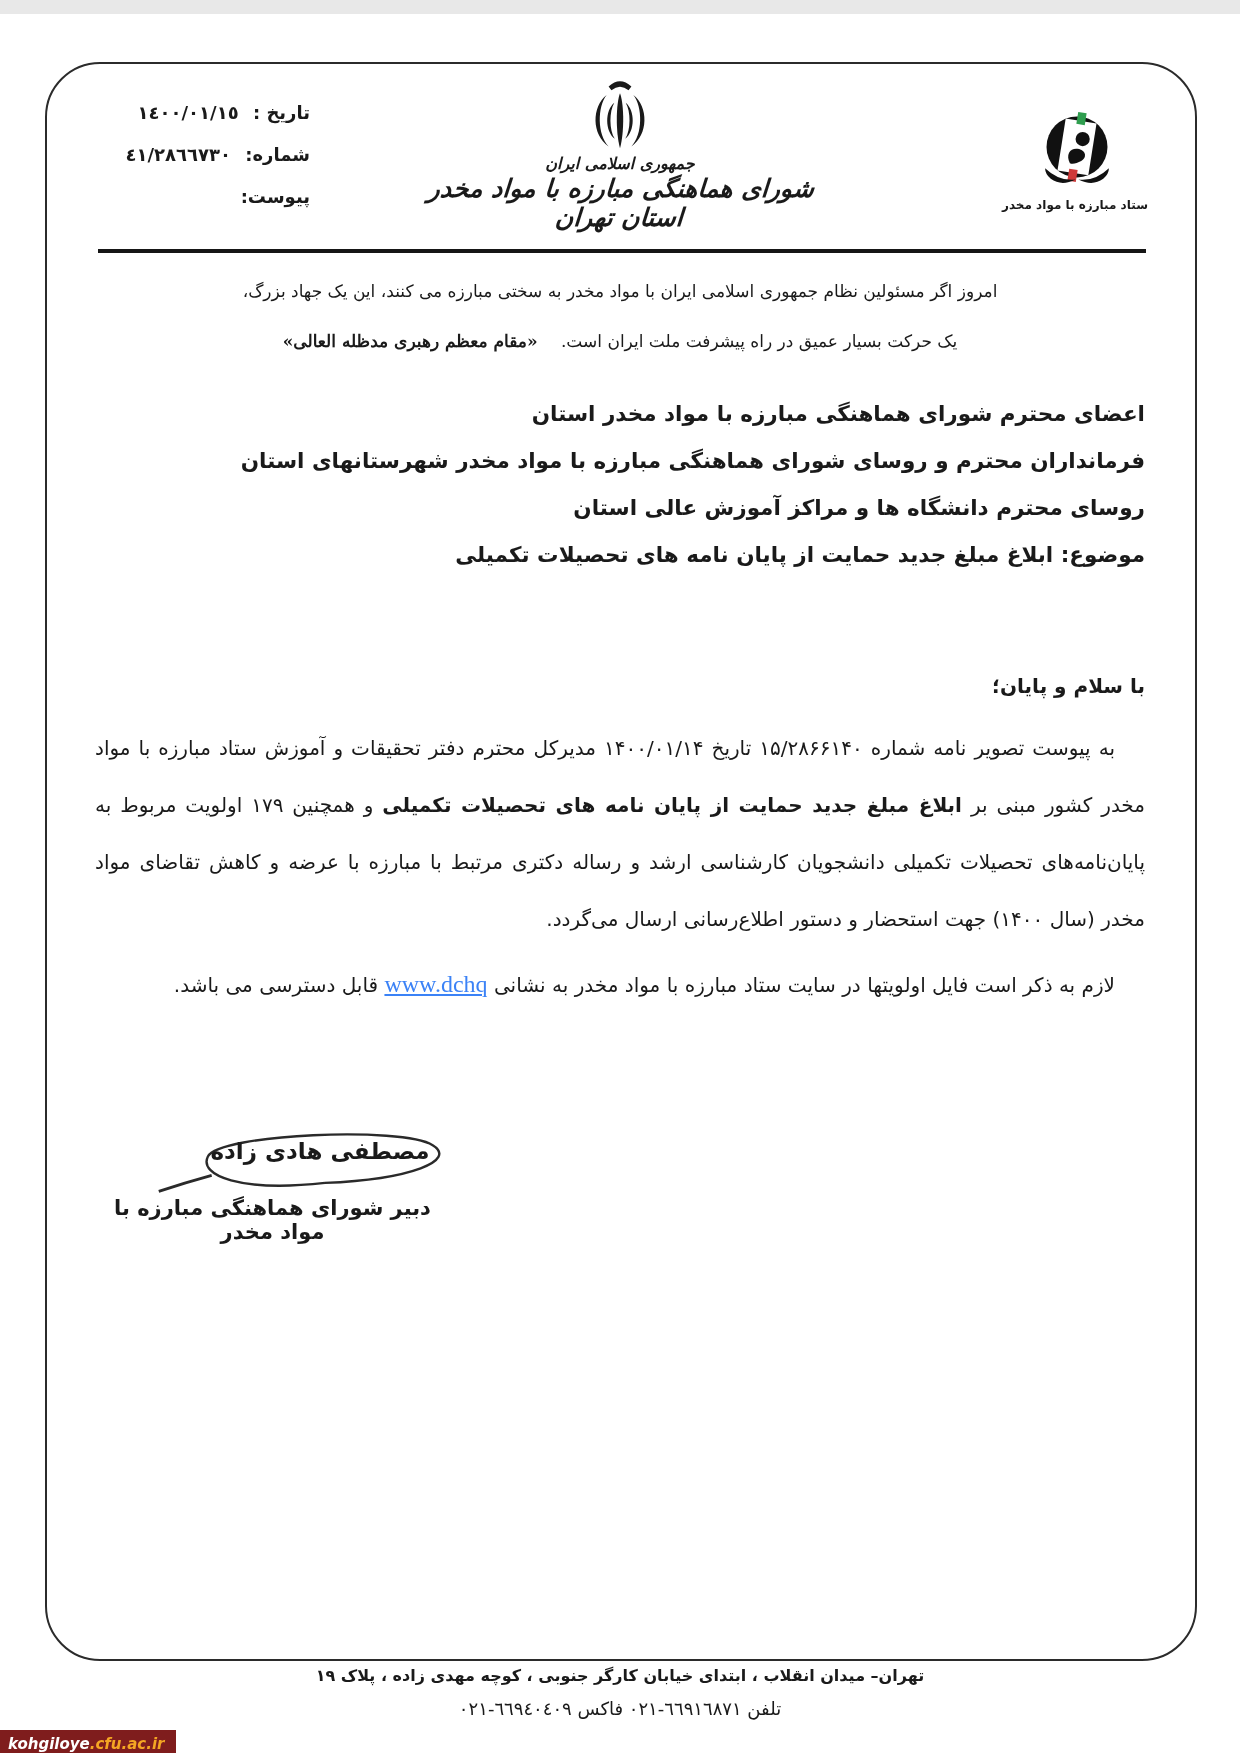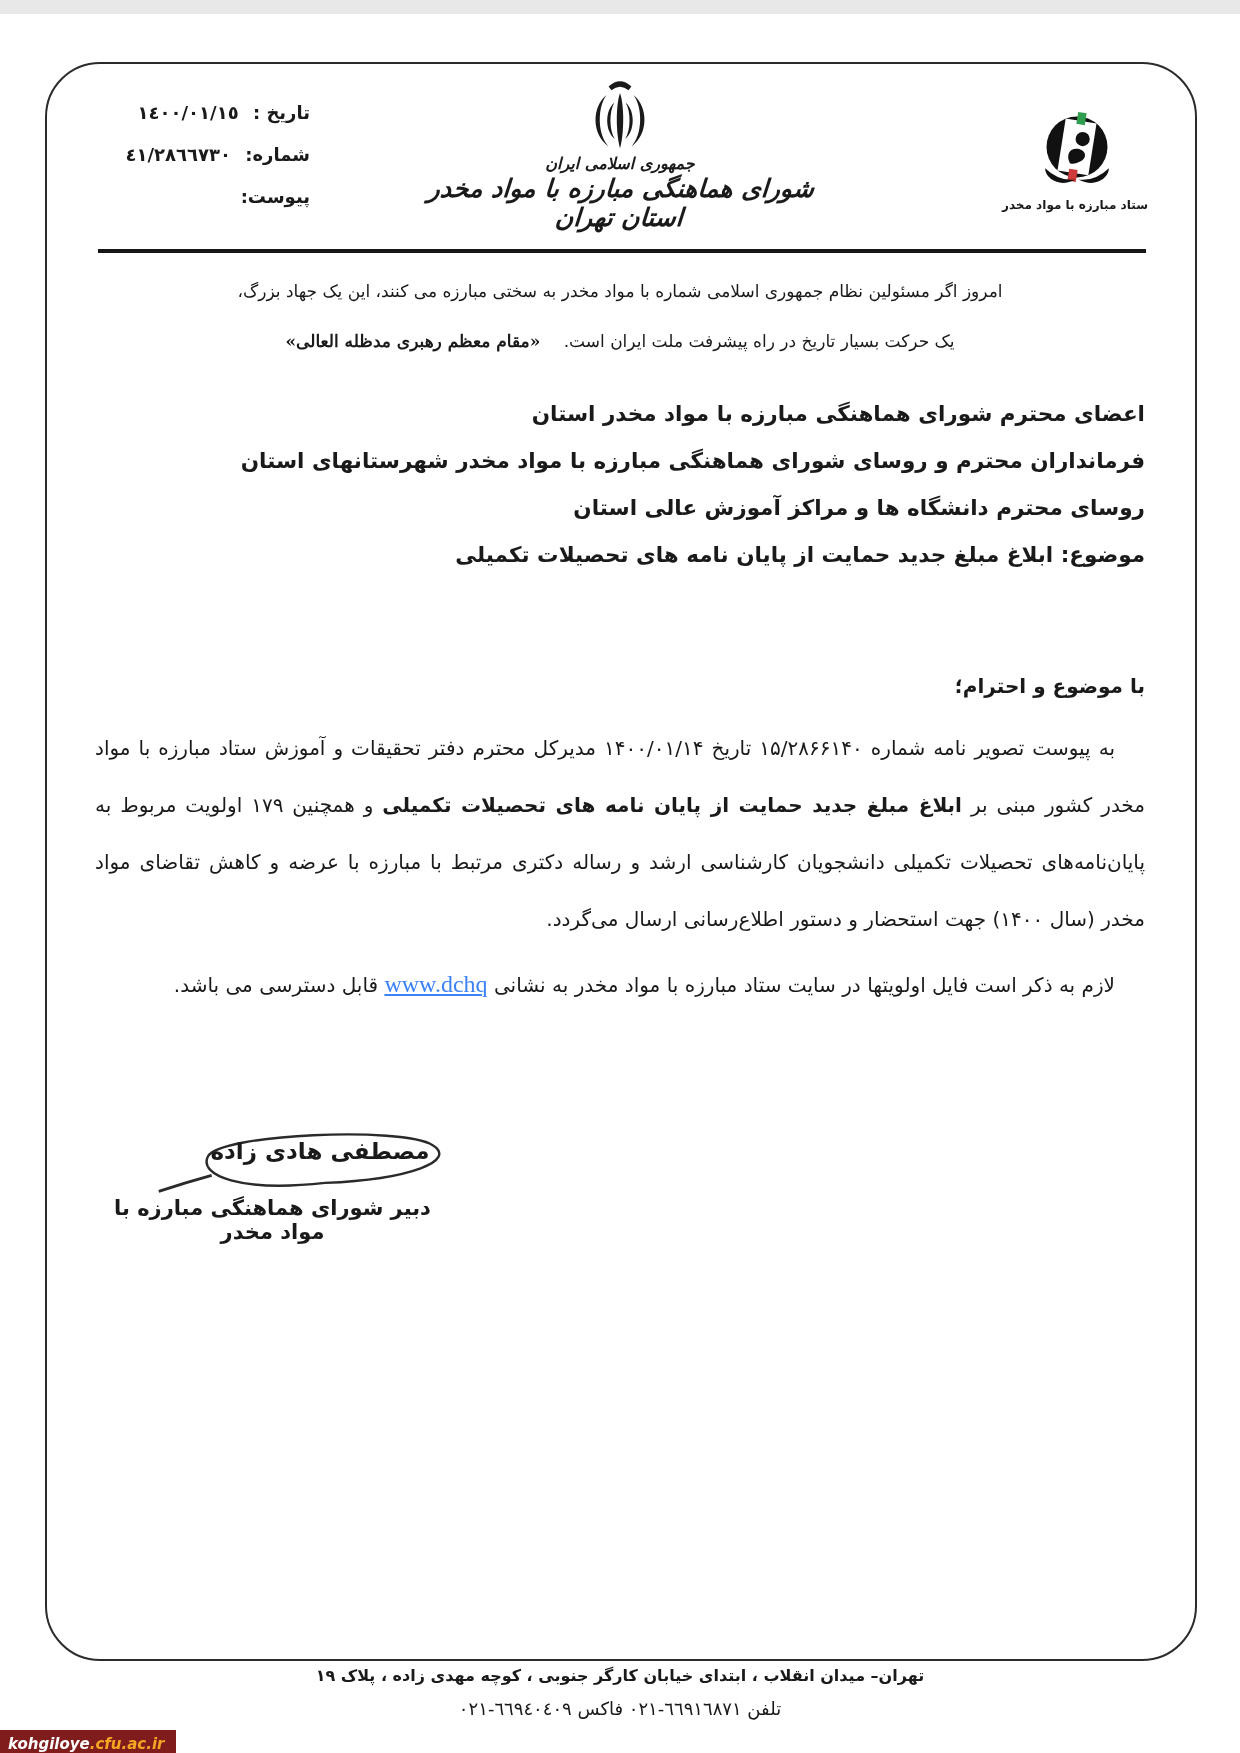--- a/index.html
+++ b/index.html
@@ -107,35 +107,35 @@
     <circle cx="63" cy="39" r="10" fill="#111"></circle>
     <path d="M45 73 C38 59 47 50 58 53 C68 56 69 65 61 70 C55 73 49 75 45 73 Z" fill="#111"></path>
     <path d="M10 80 Q30 99 53 96 Q33 106 18 95 Q10 88 10 80 Z" fill="#111"></path>
     <path d="M100 80 Q80 99 57 96 Q77 106 92 95 Q100 88 100 80 Z" fill="#111"></path>
   </svg>
   <div class="hq-caption">ستاد مبارزه با مواد مخدر</div>
 
   <div class="divider"></div>
 
   <div class="quote">
-    <div>امروز اگر مسئولین نظام جمهوری اسلامی شماره با مواد مخدر به سختی مبارزه می کنند، این یک جهاد بزرگ،</div>
+    <div>امروز اگر مسئولین نظام جمهوری اسلامی ایران با مواد مخدر به سختی مبارزه می کنند، این یک جهاد بزرگ،</div>
     <div>
-      <span>یک حرکت بسیار تاریخ در راه پیشرفت ملت ایران است.</span>
+      <span>یک حرکت بسیار عمیق در راه پیشرفت ملت ایران است.</span>
       <span class="attrib">«مقام معظم رهبری مدظله العالی»</span>
     </div>
   </div>
 
   <div class="recipients">
     <div>اعضای محترم شورای هماهنگی مبارزه با مواد مخدر استان</div>
     <div>فرمانداران محترم و روسای شورای هماهنگی مبارزه با مواد مخدر شهرستانهای استان</div>
     <div>روسای محترم دانشگاه ها و مراکز آموزش عالی استان</div>
     <div>موضوع: ابلاغ مبلغ جدید حمایت از پایان نامه های تحصیلات تکمیلی</div>
   </div>
 
-  <div class="salutation">با موضوع و احترام؛</div>
+  <div class="salutation">با سلام و پایان؛</div>
 
   <div class="body-text">
     <p>
       <span>به پیوست تصویر نامه شماره ۱۵/۲۸۶۶۱۴۰ تاریخ ۱۴۰۰/۰۱/۱۴ مدیرکل محترم دفتر تحقیقات و آموزش ستاد مبارزه با مواد مخدر کشور مبنی بر </span><b>ابلاغ مبلغ جدید حمایت از پایان نامه های تحصیلات تکمیلی</b><span> و همچنین ۱۷۹ اولویت مربوط به پایان‌نامه‌های تحصیلات تکمیلی دانشجویان کارشناسی ارشد و رساله دکتری مرتبط با مبارزه با عرضه و کاهش تقاضای مواد مخدر (سال ۱۴۰۰) جهت استحضار و دستور اطلاع‌رسانی ارسال می‌گردد.</span>
     </p>
     <p>
       <span>لازم به ذکر است فایل اولویتها در سایت ستاد مبارزه با مواد مخدر به نشانی </span><a href="#" class="link">www.dchq</a><span> قابل دسترسی می باشد.</span>
     </p>
   </div>
 

